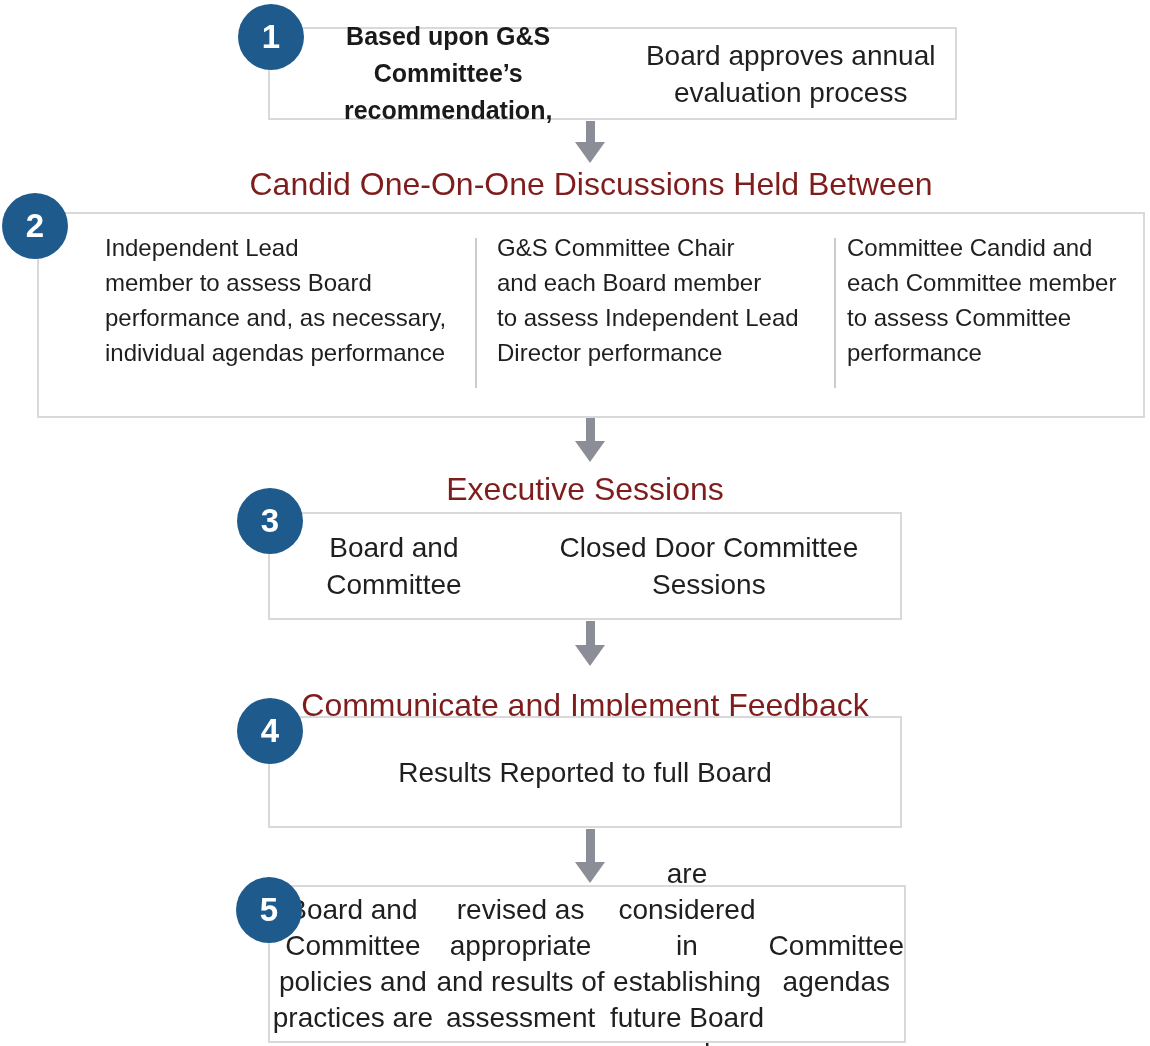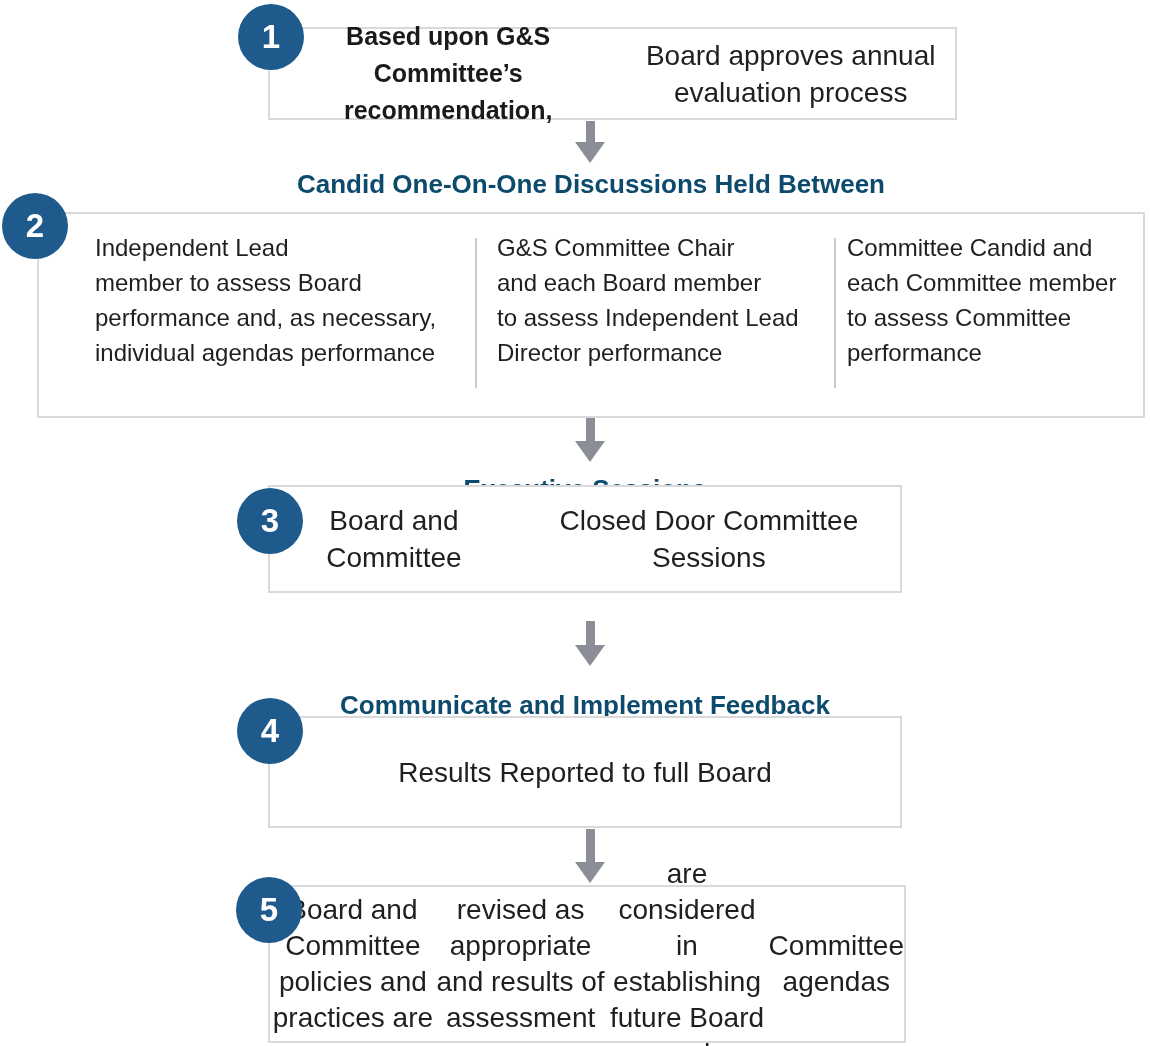--- a/index.html
+++ b/index.html
@@ -31,24 +31,24 @@
     background:#ffffff;
     z-index:2;
   }
   .center-col {
     display:flex; flex-direction:row;
     align-items:center; justify-content:center;
     text-align:center;
   }
   .heading {
     position:absolute;
-    font-weight:700;
-    font-size:26px;
+    font-weight:400;
+    font-size:32px;
     text-align:center;
-    color:#0c4a6e;
+    color:#7f1d1d;
     z-index:2;
     line-height:28px;
   }
   .bodytext { font-size:28px;text-align:center; }
   .boldline { font-weight:700; font-size:25px; color:#1a1a1a; }
   .arrow {
     position:absolute;
     width:30px;
     display:flex; flex-direction:column; align-items:center;
     z-index:1;
@@ -66,35 +66,35 @@
   .arrow1 { left:575px; top:121px; } .arrow1 .stem { height:21px; }
   
   .heading2 { left:37px; top:170px; width:1108px; }
   .badge2 { left:2px; top:193px; }
   .box2 { left:37px; top:212px; width:1108px; height:206px; }
   .col {
     position:absolute; top:16px;
     font-size:24px; line-height:35px;
     text-align:left;
   }
-  .col1 { left:56px;  width:385px; }
+  .col1 { left:66px;  width:385px; }
   .col2 { left:458px; width:345px; }
   .col3 { left:808px; width:300px; }
   .vdivider {
     position:absolute; top:24px;
     width:2px; height:150px;
     background:var(--divider-gray, #C9CBCE);
   }
   .vd1 { left:436px; }
   .vd2 { left:795px; }
   .arrow2 { left:575px; top:418px; } .arrow2 .stem { height:23px; }
   
   .heading3 { left:268px; top:475px; width:634px; }
   .badge3 { left:237px; top:488px; }
-  .box3 { left:268px; top:485px; width:634px; height:108px; line-height:37px; }
+  .box3 { left:268px; top:512px; width:634px; height:108px; line-height:37px; }
   .arrow3 { left:575px; top:621px; } .arrow3 .stem { height:24px; }
   
   .heading4 { left:268px; top:683px; width:634px;margin-top:8px; }
   .badge4 { left:237px; top:698px; }
   .box4 { left:268px; top:716px; width:634px; height:112px; line-height:37px; }
   .arrow4 { left:575px; top:829px; } .arrow4 .stem { height:33px; }
   
   .badge5 { left:236px; top:877px; }
   .box5 { left:268px; top:885px; width:638px; height:158px; line-height:36px; }
 </style>

